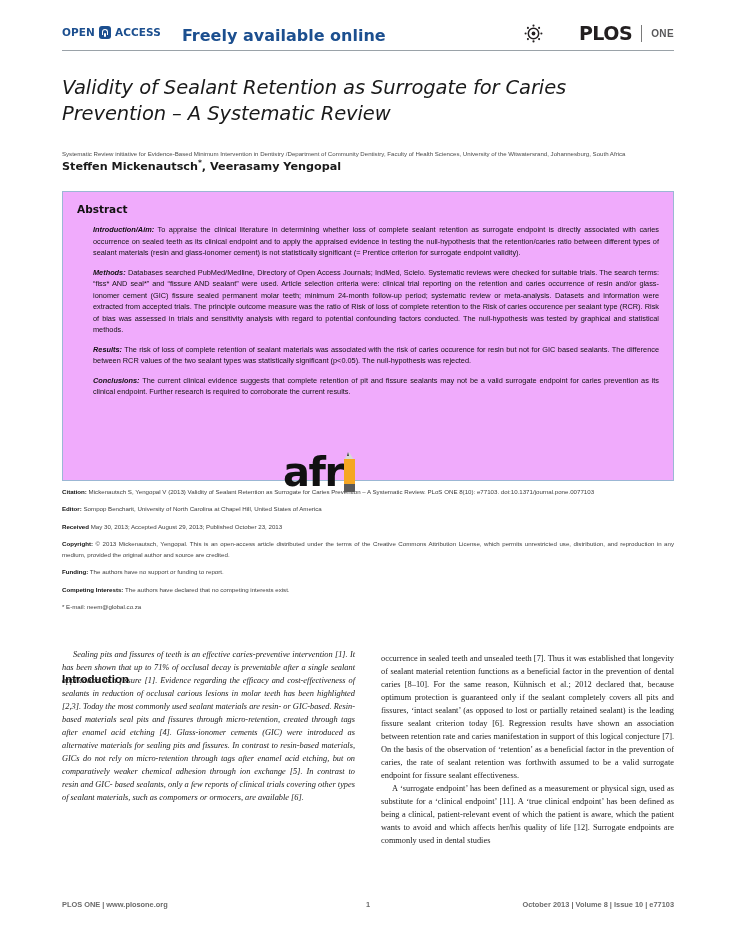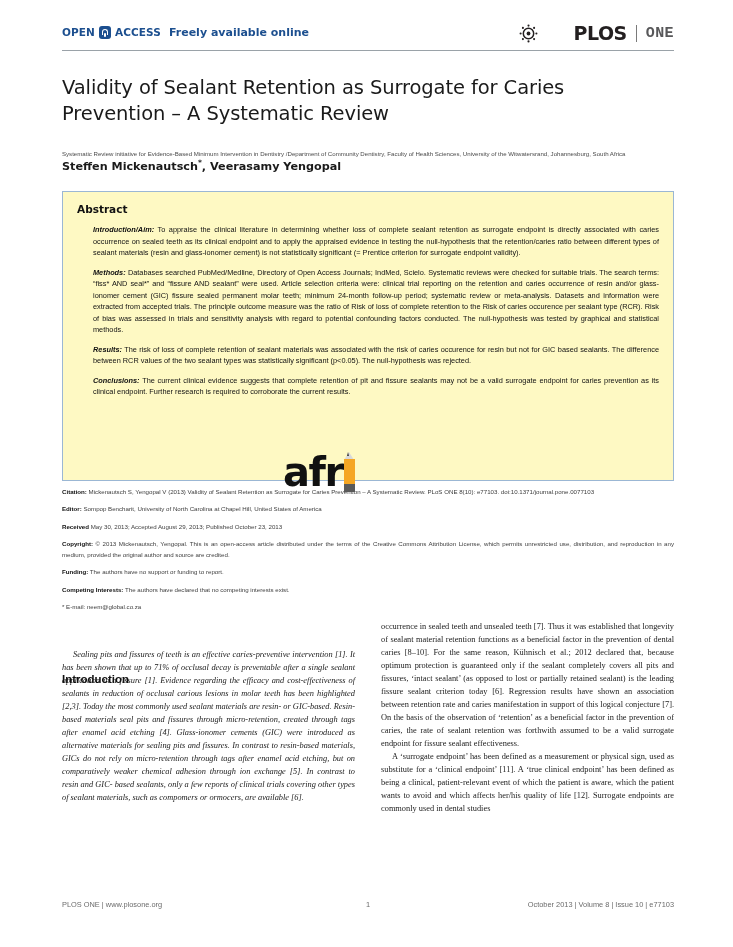--- a/index.html
+++ b/index.html
@@ -67,24 +67,24 @@
   .oa-lock::after {
     content: "";
     position: absolute;
     left: 4.6px; top: 7px;
     width: 2.8px; height: 4px;
     background: #fff;
     border-radius: 1px;
   }
   .oa-free {
     font-family: "DejaVu Sans", sans-serif;
-    font-size: 11px;
+    font-size: 16px;
     font-weight: bold;
     color: #1c4f8f;
-    margin-left: 5px;
+    margin-left: 18px;
   }
 
   .plos-wrap {
     position: absolute;
     right: 0; top: 0;
     display: flex;
     align-items: center;
     gap: 4px;
     white-space: nowrap;
   }
@@ -102,22 +102,22 @@
     line-height: 1;
     margin-left: 32px;
   }
   .plos-div {
     width: 1px;
     height: 17px;
     background: #7a7a7a;
     margin: 0 5px;
   }
   .plos-one {
-    font-family: Liberation Mono, monospace;
-    font-size: 15px;
+    font-family: Liberation Sans, sans-serif;
+    font-size: 10px;
     font-weight: bold;
     color: #58585a;
     letter-spacing: .4px;
     line-height: 1;
   }
 
   .rule {
     position: absolute;
     left: 62px; top: 50px;
     width: 612px;
@@ -129,20 +129,21 @@
   .title {
     position: absolute;
     left: 62px; top: 62px;
     width: 600px;
     font-family: "DejaVu Sans", sans-serif;
     font-size: 19.5px;
     font-weight: normal;
     line-height: 1.32;
     color: #1a1a1a;
     letter-spacing: -0.1px;
+    font-style: italic;
   }
 
   
   .authors {
     position: absolute;
     left: 62px; top: 130px;
     width: 610px;
     font-family: "DejaVu Sans", sans-serif;
     font-size: 11.2px;
     font-weight: bold;
@@ -161,21 +162,21 @@
     text-align: justify;
   }
 
   
   .abstract {
     position: absolute;
     left: 62px; top: 191px;
     width: 612px;
     height: 290px;
     box-sizing: border-box;
-    background: #fef9c3;
+    background: #f0abfc;
     border: 1px solid #9bb7d4;
     padding: 11px 14px 0 14px;
     overflow: hidden;
   }
   .abstract h2 {
     margin: 0 0 9px 0;
     font-family: "DejaVu Sans", sans-serif;
     font-size: 10.5px;
     font-weight: bold;
     color: #111;
@@ -276,33 +277,34 @@
     width: 293px;
     font-family: "Liberation Serif", serif;
     font-size: 8.35px;
     line-height: 1.56;
     color: #1a1a1a;
     text-align: justify;
   }
   .col.left  { left: 62px; font-style: italic; }
   .col.right { left: 381px; top: 620px; }
   .col p { margin: 0; text-indent: 11px; }
-  .col p.noind { text-indent: 0; }
+  .col p.noind { text-indent: 0; margin-top: 32px; }
 
   
   .footer {
     position: absolute;
     left: 62px; top: 900px;
     width: 612px;
     font-family: "Liberation Sans", sans-serif;
     font-size: 7.4px;
     color: #6b6b6b;
     display: flex;
     justify-content: space-between;
     align-items: baseline;
+    font-weight: bold;
   }
   .footer .mid { position: absolute; left: 50%; transform: translateX(-50%); }
 </style>
 </head>
 <body>
 
 <div class="page">
 
   <div class="topbar">
     <div class="oa-wrap">

